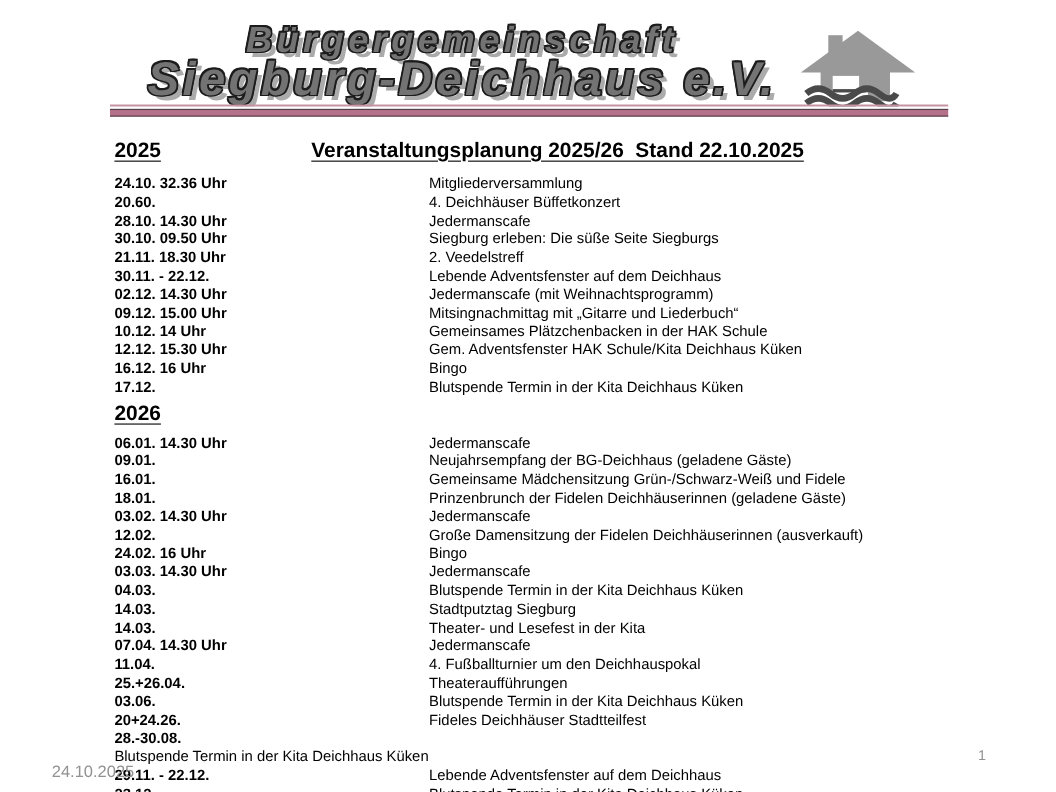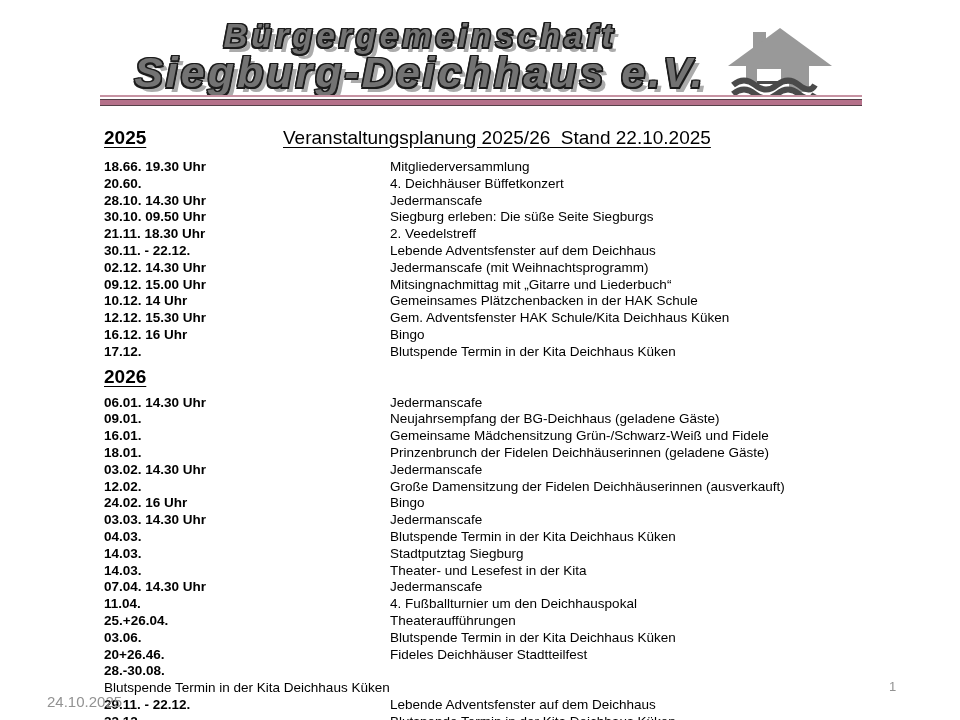--- a/index.html
+++ b/index.html
@@ -28,21 +28,21 @@
   .divider .gap{height:2px;background:#ffffff;}
   .divider .thick{height:5px;background:#b5718a;border-top:1px solid #554048;border-bottom:1px solid #554048;}
   
   .content{position:absolute;left:104px;top:127px;width:790px;}
   .year-title-row{display:flex;align-items:baseline;height:29px;}
   .year-heading{
     font-size:19px;font-weight:bold;text-decoration:underline;
     text-underline-offset:3px;
   }
   .year-col{width:179px;}
-  .main-title{font-size:19px;font-weight:normal;text-decoration:underline;
+  .main-title{font-size:19px;font-weight:bold;text-decoration:underline;
     text-underline-offset:3px;white-space:pre;}
   .rows{margin-top:3px;}
   .row{display:flex;line-height:16.8px;}
   .date{width:286px;font-size:13.5px;font-weight:bold;white-space:nowrap;}
   .event{flex:1;font-size:13.5px;font-weight:normal;white-space:nowrap;}
   .year-heading-2{margin-top:5px;height:26px;}
   
   .footer-date{position:absolute;left:47px;top:693px;font-size:15px;color:#929292;}
   .page-number{position:absolute;left:889px;top:679px;font-size:13px;color:#929292;}
 </style>
@@ -75,21 +75,21 @@
 
   <div class="content">
 
     <div class="year-title-row">
       <div class="year-heading year-col">2025</div>
       <div class="main-title">Veranstaltungsplanung 2025/26  Stand 22.10.2025</div>
     </div>
 
     <div class="rows">
         <div class="row">
-          <div class="date">18.66. 19.30 Uhr</div>
+          <div class="date">24.10. 32.36 Uhr</div>
           <div class="event">Mitgliederversammlung</div>
         </div>
         <div class="row">
           <div class="date">20.60.</div>
           <div class="event">4. Deichhäuser Büffetkonzert</div>
         </div>
         <div class="row">
           <div class="date">28.10. 14.30 Uhr</div>
           <div class="event">Jedermanscafe</div>
         </div>
@@ -188,21 +188,21 @@
         </div>
         <div class="row">
           <div class="date">25.+26.04.</div>
           <div class="event">Theateraufführungen</div>
         </div>
         <div class="row">
           <div class="date">03.06.</div>
           <div class="event">Blutspende Termin in der Kita Deichhaus Küken</div>
         </div>
         <div class="row">
-          <div class="date">20+26.46.</div>
+          <div class="date">20+24.26.</div>
           <div class="event">Fideles Deichhäuser Stadtteilfest</div>
         </div>
         <div class="row">
           <div class="date">28.-30.08.</div>
         </div>
         <div class="row">
           <div class="event">Blutspende Termin in der Kita Deichhaus Küken</div>
         </div>
         <div class="row">
           <div class="date">29.11. - 22.12.</div>

